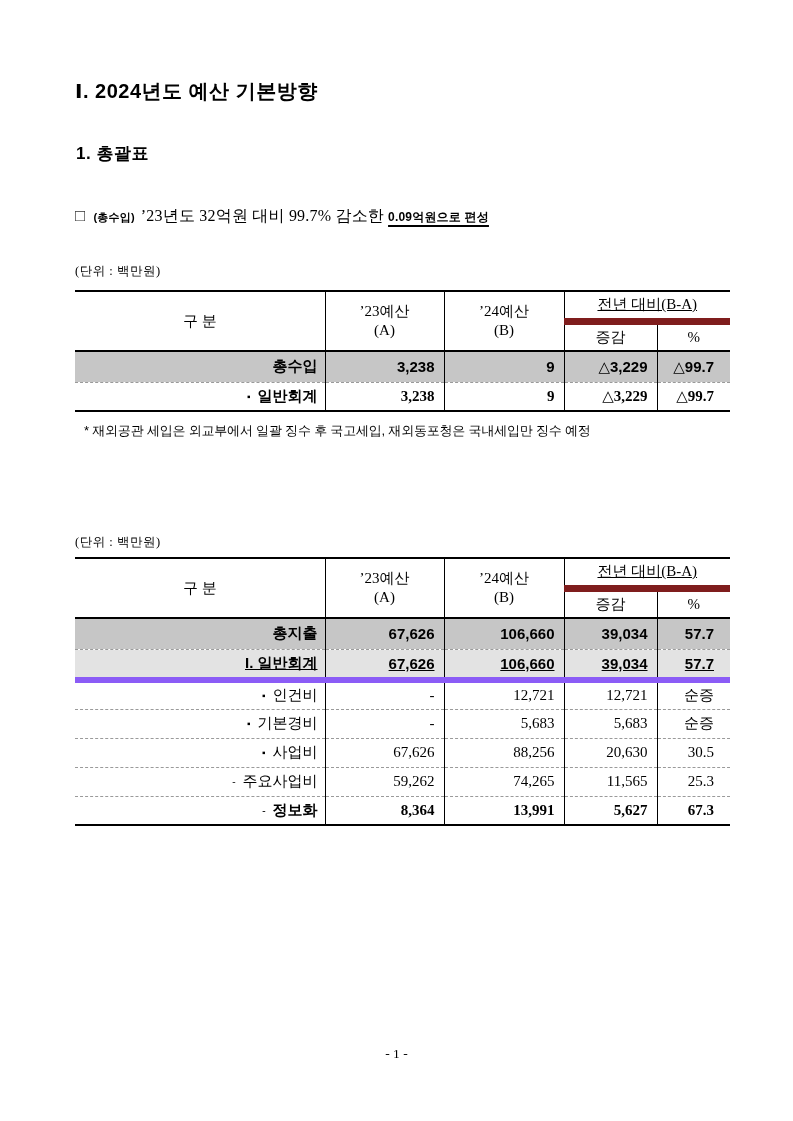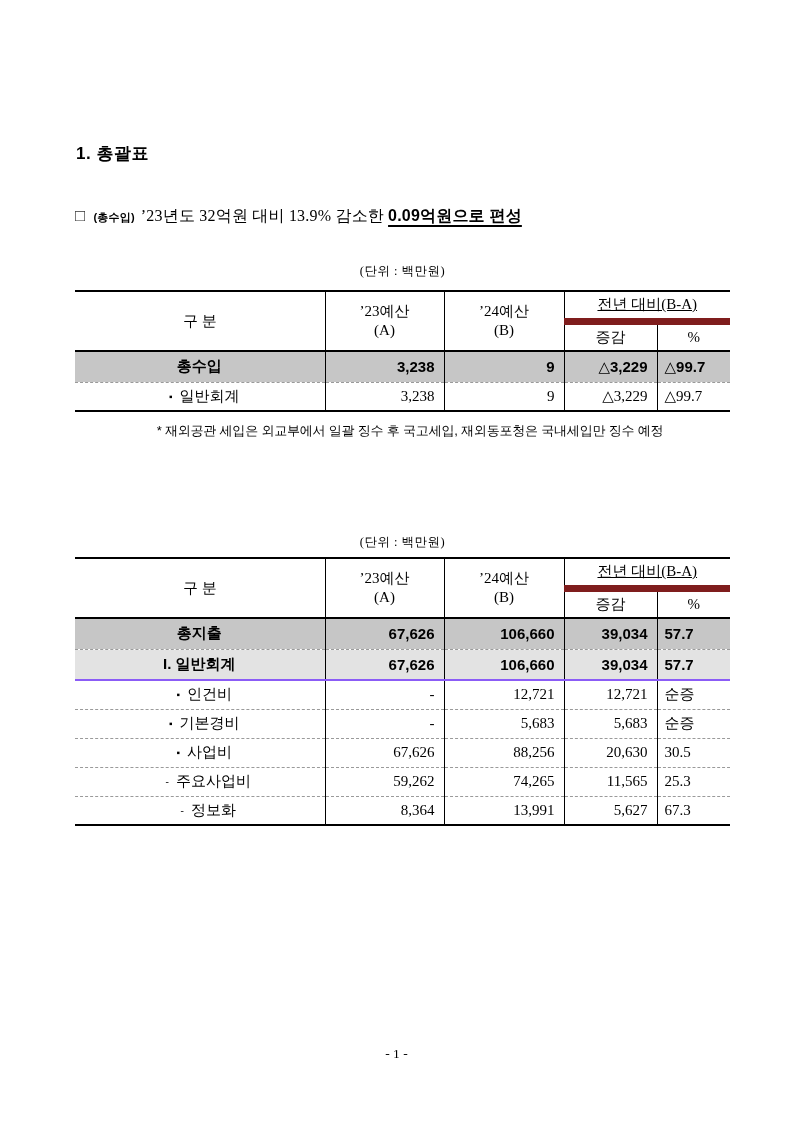--- a/index.html
+++ b/index.html
@@ -36,31 +36,31 @@
     letter-spacing: 0.2px;
     white-space: nowrap;
   }
   .stmt-heading .box-glyph { font-size: 17px; margin-right: 8px; color: #333; }
   .stmt-heading .stmt-label {
     font-family: "Liberation Sans", "DejaVu Sans", sans-serif;
     font-weight: bold; font-size: 11px; margin-right: 6px;
   }
   .stmt-heading .stmt-emphasis {
     font-family: "Liberation Sans", "DejaVu Sans", sans-serif;
-    font-weight: bold; font-size: 16px;
+    font-weight: bold; font-size: 12px;
     text-decoration: underline;
     text-underline-offset: 4px;
     text-decoration-thickness: 1.5px;
     margin-left: 4px;
   }
 
   .unit-label {
     position: absolute;
     left: 75px; width: 655px;
-    text-align: center;
+    text-align: left;
     font-size: 12.5px;
     letter-spacing: 0.5px;
   }
 
   .budget-table {
     position: absolute;
     left: 75px; width: 655px;
     border-collapse: collapse;
     table-layout: fixed;
     font-size: 15px;
@@ -77,51 +77,50 @@
   .budget-table .h2 th { height: 30px; border-bottom: 2px solid #000; }
   .budget-table th[rowspan] { border-bottom: 2px solid #000; }
   .budget-table th.compare-span { border-bottom: 7px solid #7f1d1d; text-decoration: underline; }
   .budget-table .br { border-right: 1px solid #000; }
   .budget-table .two-line div { line-height: 1.25; }
 
   .budget-table tbody td {
     height: 29px;
     border-bottom: 1px dashed #9a9a9a;
   }
-  .budget-table tbody tr:last-child td { border-bottom: none; }
-  .budget-table tbody tr.solid-after td { border-bottom: 2px solid #8b5cf6; }
-
-  .budget-table td.c-label { text-align: center; padding-left: 6px; margin-left: 37px; }
+  .budget-table tbody tr:last-child td { border-bottom: none; font-weight: bold; }
+  .budget-table tbody tr.solid-after td { border-bottom: 6px solid #8b5cf6; text-decoration: underline; }
+
+  .budget-table td.c-label { text-align: right; padding-left: 6px; margin-left: 37px; }
   .budget-table td.c-num { text-align: right; padding-right: 9px; }
-  .budget-table td.c-pct { text-align: left; padding-right: 8px; }
+  .budget-table td.c-pct { text-align: right; padding-right: 16px; }
 
   .budget-table tr.row-total td {
     background: #c6c6c6;
     font-family: "Liberation Sans", "DejaVu Sans", sans-serif;
     font-weight: bold;
     height: 31px;
   }
   .budget-table tr.row-subtotal td {
     background: #e3e3e3;
     font-family: "Liberation Sans", "DejaVu Sans", sans-serif;
     font-weight: bold;
     height: 31px;
   }
   .budget-table td.indent-1 { padding-left: 16px; }
   .budget-table td.indent-2 { padding-left: 24px; }
   .budget-table .bullet-sq { font-size: 10px; vertical-align: 1px; margin-right: 7px; }
 
   .footnote {
     position: absolute;
-    left: 65px; width: 690px;
+    left: 84px; width: 690px;
     font-family: "Liberation Sans", "DejaVu Sans", sans-serif;
     font-size: 13px;
     letter-spacing: -0.2px;
     white-space: nowrap;
-    text-align: center;
   }
 
   .page-number {
     position: absolute;
     left: 0; top: 1046px; width: 100%;
     text-align: center;
     font-size: 13.5px;
   }
 
   
@@ -132,24 +131,25 @@
   #exp-heading { top: 469px; }
   #exp-unit { top: 534px; }
   #exp-table { top: 557px; }
   #exp-footnote { top: 826px; }
 </style>
 </head>
 <body>
 
 <div class="page">
 
+  <div class="doc-title">Ⅰ. 2024년도 예산 기본방향</div>
   <div class="section-title">1. 총괄표</div>
 
   <div class="stmt-heading" id="rev-heading">
-    <span class="box-glyph">□</span><span class="stmt-label">(총수입)</span><span>’23년도 32억원 대비 13.9% 감소한</span><span class="stmt-emphasis">0.09억원으로 편성</span>
+    <span class="box-glyph">□</span><span class="stmt-label">(총수입)</span><span>’23년도 32억원 대비 99.7% 감소한</span><span class="stmt-emphasis">0.09억원으로 편성</span>
   </div>
 
   <div class="unit-label" id="rev-unit">(단위 : 백만원)</div>
 
   <table class="budget-table" id="rev-table">
     <colgroup>
       <col style="width:250px">
         <col style="width:119px">
         <col style="width:120px">
         <col style="width:93px">

